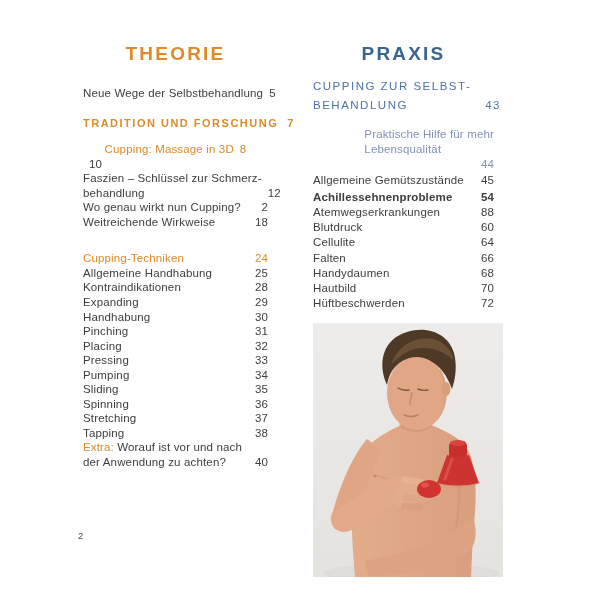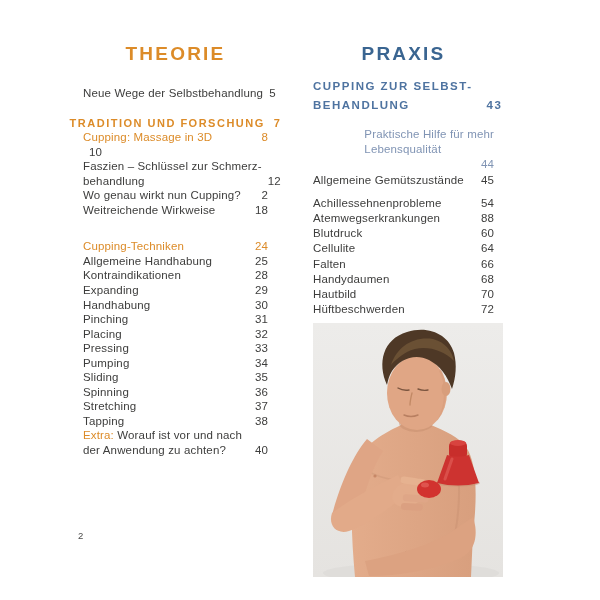--- a/index.html
+++ b/index.html
@@ -23,21 +23,21 @@
     line-height:var(--row-lh);letter-spacing:0.15px;
   }
   .toc-label{white-space:nowrap;}
   .toc-page{flex:none;margin-left:6px;}
   .accent{color:var(--accent);}
   .muted{color:#8094b4;flex-direction:column;}
   .toc-prefix{color:var(--accent);}
   .section-caps{
     color:var(--accent);font-weight:700;font-size:11px;letter-spacing:1.5px;
   }
-  #toc-right .section-caps{line-height:19px;font-weight:700;font-size:11.5px;gap:8px;}
+  #toc-right .section-caps{line-height:19px;font-weight:400;font-size:11.5px;gap:8px;}
   .inline-page{justify-content:flex-start;overflow:visible;}
   .inline-page .toc-page{margin-left:9px;}
 
   .page-num{
     position:absolute;left:78px;top:530px;font-size:9.5px;color:#4a4a49;
   }
 
   .photo{position:absolute;left:313px;top:323px;width:190px;height:254px;}
 </style>
 </head>
@@ -47,25 +47,25 @@
 
   <div id="header-theorie" class="col-header">THEORIE</div>
 
   <div id="header-praxis" class="col-header">PRAXIS</div>
 
   <div id="toc-left" class="toc">
       <div class="toc-row normal">
         <span class="toc-label">Neue Wege der Selbstbehandlung</span>
         <span class="toc-page">5</span>
       </div>
-      <div class="toc-row section-caps inline-page" style="margin-top: 15px; justify-content: center;">
+      <div class="toc-row section-caps inline-page" style="margin-top: 15px;">
         <span class="toc-label">TRADITION UND FORSCHUNG</span>
         <span class="toc-page">7</span>
       </div>
-      <div class="toc-row accent" style="margin-top: 0;">
+      <div class="toc-row accent" style="margin-top: 12px; justify-content: center;">
         <span class="toc-label">Cupping: Massage in 3D</span>
         <span class="toc-page">8</span>
       </div>
       <div class="toc-row normal">
         <span class="toc-page">10</span>
       </div>
       <div class="toc-row normal">
         <span class="toc-label">Faszien – Schlüssel zur Schmerz-<br>behandlung</span>
         <span class="toc-page">12</span>
       </div>
@@ -141,21 +141,21 @@
         <span class="toc-page">43</span>
       </div>
       <div class="toc-row muted" style="margin-top: 12px;">
         <span class="toc-label">Praktische Hilfe für mehr<br>Lebensqualität</span>
         <span class="toc-page">44</span>
       </div>
       <div class="toc-row normal">
         <span class="toc-label">Allgemeine Gemütszustände</span>
         <span class="toc-page">45</span>
       </div>
-      <div class="toc-row normal" style="margin-top: 8px;">
+      <div class="toc-row normal" style="margin-top: 2px; font-weight: bold;">
         <span class="toc-label">Achillessehnenprobleme</span>
         <span class="toc-page">54</span>
       </div>
       <div class="toc-row normal">
         <span class="toc-label">Atemwegserkrankungen</span>
         <span class="toc-page">88</span>
       </div>
       <div class="toc-row normal">
         <span class="toc-label">Blutdruck</span>
         <span class="toc-page">60</span>

